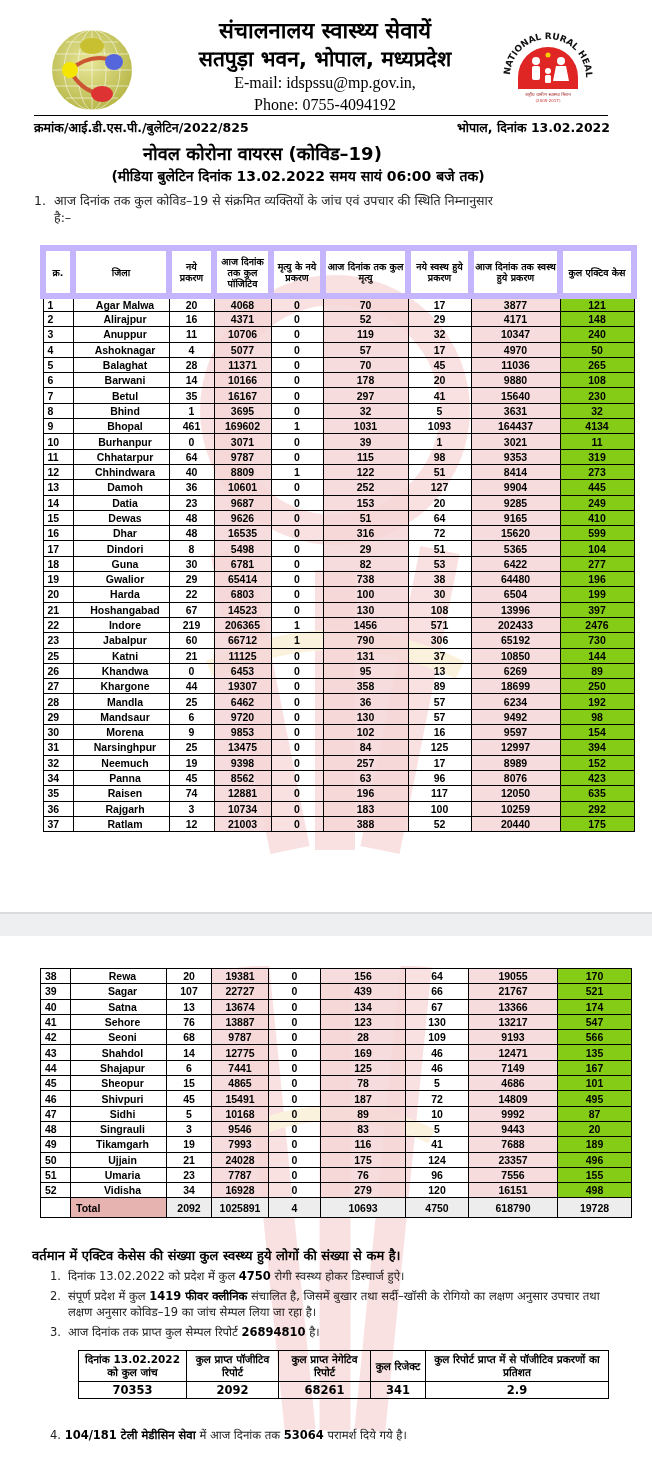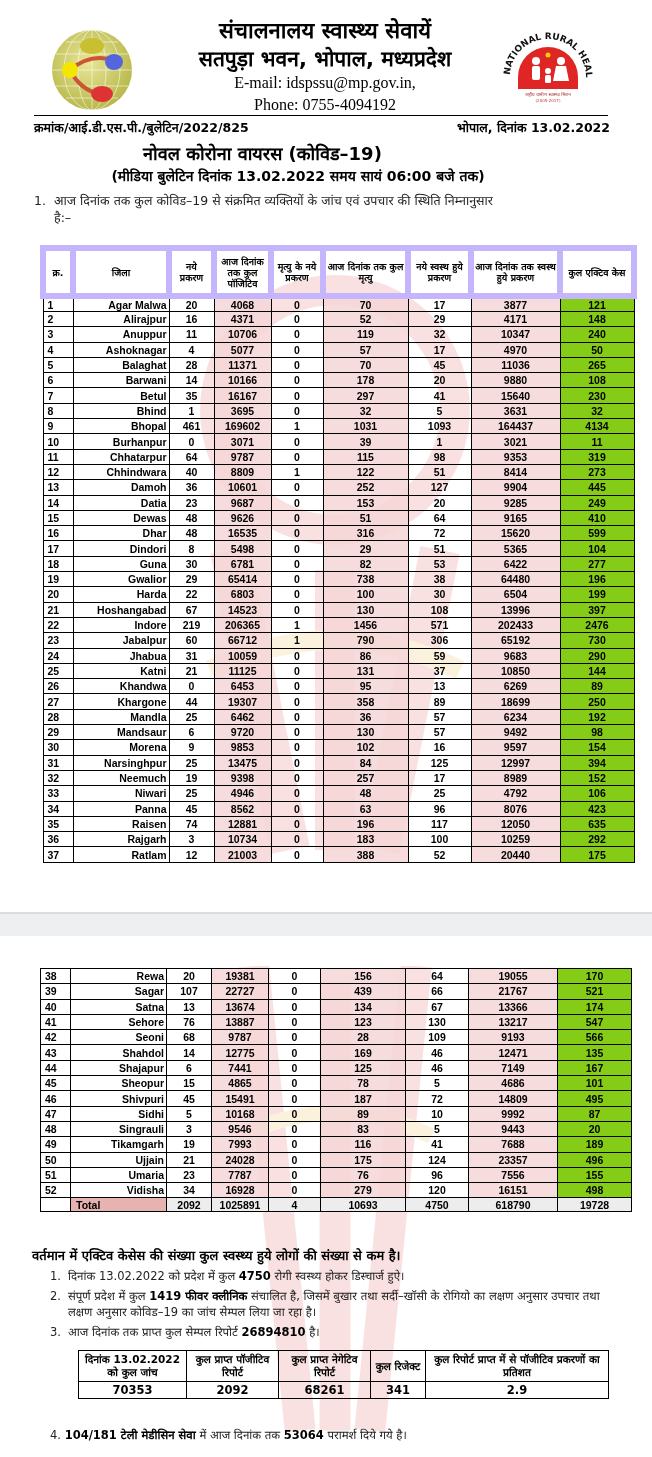--- a/index.html
+++ b/index.html
@@ -26,24 +26,24 @@
   .intro { position: absolute; left: 34px; top: 192px; width: 580px; font-size: 12.5px; line-height: 17px; font-family: "DejaVu Sans", sans-serif; color: #222; }
   .intro .num { display: inline-block; width: 20px; }
   .intro .cont { padding-left: 20px; display: block; }
   
   table.dist { position: absolute; border-collapse: collapse; table-layout: fixed; font-family: "DejaVu Sans", sans-serif; }
   #t1 { left: 40px; top: 245px; width: 591px; }
   #t2 { left: 40px; top: 968px; width: 591px; }
   table.dist th { border: 6px solid #c4b5fd; font-size: 9.5px; font-weight: bold; height: 48px; line-height: 11px; vertical-align: middle; padding: 1px; font-family: "DejaVu Sans", sans-serif; margin-top: 12px; }
   table.dist td { border: 1px solid #000; font-size: 10.5px; font-weight: bold; height: 15.3px; text-align: center; padding: 0 2px; white-space: nowrap; overflow: hidden; font-family: "Liberation Sans", sans-serif; }
   table.dist td.sr { text-align: left; padding-left: 4px; }
-  table.dist td.name { text-align: right; padding-left: 10px; }
+  table.dist td.name { text-align: center; padding-left: 10px; }
   table.dist td.pink { background: rgba(244, 214, 214, 0.85); }
   table.dist td.blue { background: #84cc16; }
-  table.dist tr.total td { background: #ededed; height: 14px; }
+  table.dist tr.total td { background: #ededed; height: 20px; }
   table.dist tr.total td.total-label { background: #e6b3b0; text-align: left; padding-left: 5px; }
   table.dist tr.total td.blank { background: #fff; }
   
   .note-bold { position: absolute; left: 32px; top: 1246px; font-size: 13px; font-weight: bold; font-family: "DejaVu Sans", sans-serif; }
   .notes { position: absolute; left: 50px; top: 1268px; width: 570px; font-size: 11.5px; line-height: 16px; font-family: "DejaVu Sans", sans-serif; color: #222; }
   .notes li { list-style: none; margin-bottom: 4px; position: relative; padding-left: 18px; }
   .notes li .n { position: absolute; left: 0; top: 0; }
   .notes b { color: #000; }
   table.summary { position: absolute; left: 78px; top: 1350px; width: 530px; border-collapse: collapse; table-layout: fixed; font-family: "DejaVu Sans", sans-serif; }
   table.summary th { border: 1.5px solid #000; font-size: 10.5px; font-weight: bold; line-height: 13px; padding: 2px; text-align: center; }
@@ -393,31 +393,20 @@
           <td class="name">Jabalpur</td>
           <td>60</td>
           <td class="pink">66712</td>
           <td>1</td>
           <td class="pink">790</td>
           <td>306</td>
           <td class="pink">65192</td>
           <td class="blue">730</td>
         </tr>
         <tr>
-          <td class="sr">24</td>
-          <td class="name">Jhabua</td>
-          <td>31</td>
-          <td class="pink">10059</td>
-          <td>0</td>
-          <td class="pink">86</td>
-          <td>59</td>
-          <td class="pink">9683</td>
-          <td class="blue">290</td>
-        </tr>
-        <tr>
           <td class="sr">25</td>
           <td class="name">Katni</td>
           <td>21</td>
           <td class="pink">11125</td>
           <td>0</td>
           <td class="pink">131</td>
           <td>37</td>
           <td class="pink">10850</td>
           <td class="blue">144</td>
         </tr>
@@ -490,31 +479,20 @@
         <tr>
           <td class="sr">32</td>
           <td class="name">Neemuch</td>
           <td>19</td>
           <td class="pink">9398</td>
           <td>0</td>
           <td class="pink">257</td>
           <td>17</td>
           <td class="pink">8989</td>
           <td class="blue">152</td>
-        </tr>
-        <tr>
-          <td class="sr">33</td>
-          <td class="name">Niwari</td>
-          <td>25</td>
-          <td class="pink">4946</td>
-          <td>0</td>
-          <td class="pink">48</td>
-          <td>25</td>
-          <td class="pink">4792</td>
-          <td class="blue">106</td>
         </tr>
         <tr>
           <td class="sr">34</td>
           <td class="name">Panna</td>
           <td>45</td>
           <td class="pink">8562</td>
           <td>0</td>
           <td class="pink">63</td>
           <td>96</td>
           <td class="pink">8076</td>

